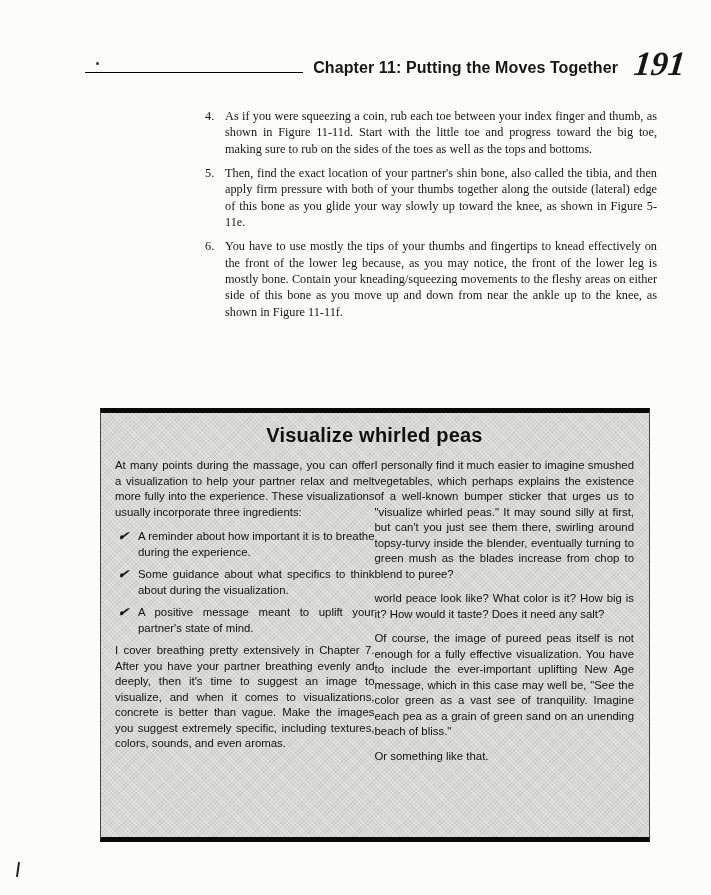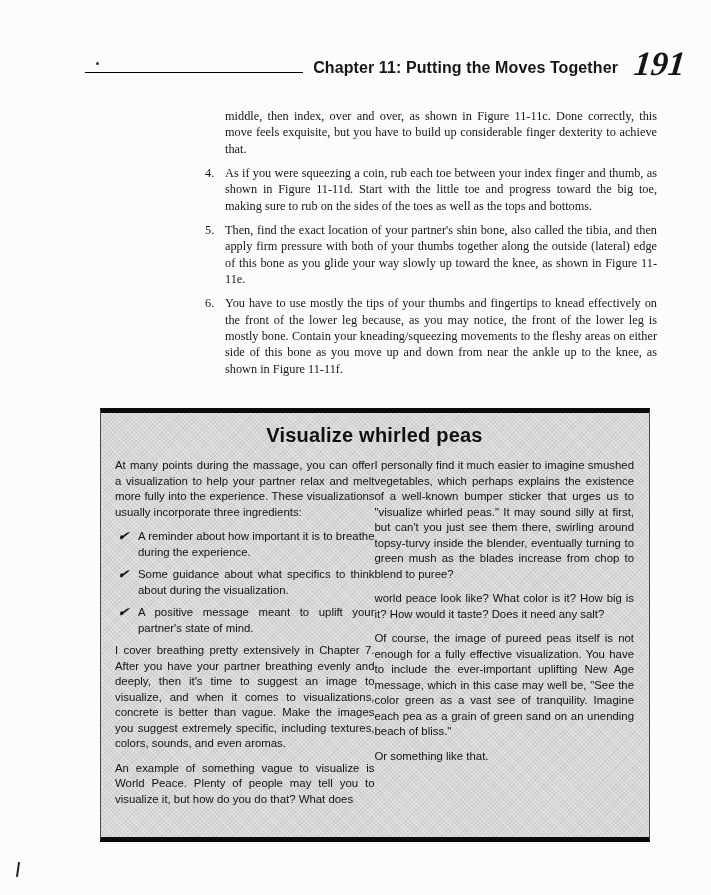--- a/index.html
+++ b/index.html
@@ -112,30 +112,29 @@
 <div class="page">
 
   <div class="header-dot"></div>
   <div class="header">
     <div class="header-rule"></div>
     <div class="header-title">Chapter 11: Putting the Moves Together</div>
     <div class="header-pagenum">191</div>
   </div>
 
   <div class="body-copy">
-    <p class="intro-para">middle, then index, over and over, as shown in Figure 11-11c. Done correctly, this move feels exquisite, but you have to build up considerable finger dexterity to achieve that.</p>
 
     <div class="step">
       <div class="step-num">4.</div>
       <div class="step-text">As if you were squeezing a coin, rub each toe between your index finger and thumb, as shown in Figure 11-11d. Start with the little toe and progress toward the big toe, making sure to rub on the sides of the toes as well as the tops and bottoms.</div>
     </div>
 
     <div class="step">
       <div class="step-num">5.</div>
-      <div class="step-text">Then, find the exact location of your partner's shin bone, also called the tibia, and then apply firm pressure with both of your thumbs together along the outside (lateral) edge of this bone as you glide your way slowly up toward the knee, as shown in Figure 11-11e.</div>
+      <div class="step-text">Then, find the exact location of your partner's shin bone, also called the tibia, and then apply firm pressure with both of your thumbs together along the outside (lateral) edge of this bone as you glide your way slowly up toward the knee, as shown in Figure 5-11e.</div>
     </div>
 
     <div class="step">
       <div class="step-num">6.</div>
       <div class="step-text">You have to use mostly the tips of your thumbs and fingertips to knead effectively on the front of the lower leg because, as you may notice, the front of the lower leg is mostly bone. Contain your kneading/squeezing movements to the fleshy areas on either side of this bone as you move up and down from near the ankle up to the knee, as shown in Figure 11-11f.</div>
     </div>
   </div>
 
   <div class="sidebar">
     <div class="sidebar-title">Visualize whirled peas</div>
@@ -154,21 +153,20 @@
             <span class="bullet-icon">✔</span>
             <span class="bullet-text">Some guidance about what specifics to think about during the visualization.</span>
           </div>
           <div class="bullet-item">
             <span class="bullet-icon">✔</span>
             <span class="bullet-text">A positive message meant to uplift your partner's state of mind.</span>
           </div>
         </div>
 
         <p>I cover breathing pretty extensively in Chapter 7. After you have your partner breathing evenly and deeply, then it's time to suggest an image to visualize, and when it comes to visualizations, concrete is better than vague. Make the images you suggest extremely specific, including textures, colors, sounds, and even aromas.</p>
-        <p class="last">An example of something vague to visualize is World Peace. Plenty of people may tell you to visualize it, but how do you do that? What does</p>
       </div>
 
       <div class="sb-col">
         <p>I personally find it much easier to imagine smushed vegetables, which perhaps explains the existence of a well-known bumper sticker that urges us to "visualize whirled peas." It may sound silly at first, but can't you just see them there, swirling around topsy-turvy inside the blender, eventually turning to green mush as the blades increase from chop to blend to puree?</p>
         <p>world peace look like? What color is it? How big is it? How would it taste? Does it need any salt?</p>
         <p>Of course, the image of pureed peas itself is not enough for a fully effective visualization. You have to include the ever-important uplifting New Age message, which in this case may well be, "See the color green as a vast see of tranquility. Imagine each pea as a grain of green sand on an unending beach of bliss."</p>
         <p class="last">Or something like that.</p>
       </div>
 
     </div>

